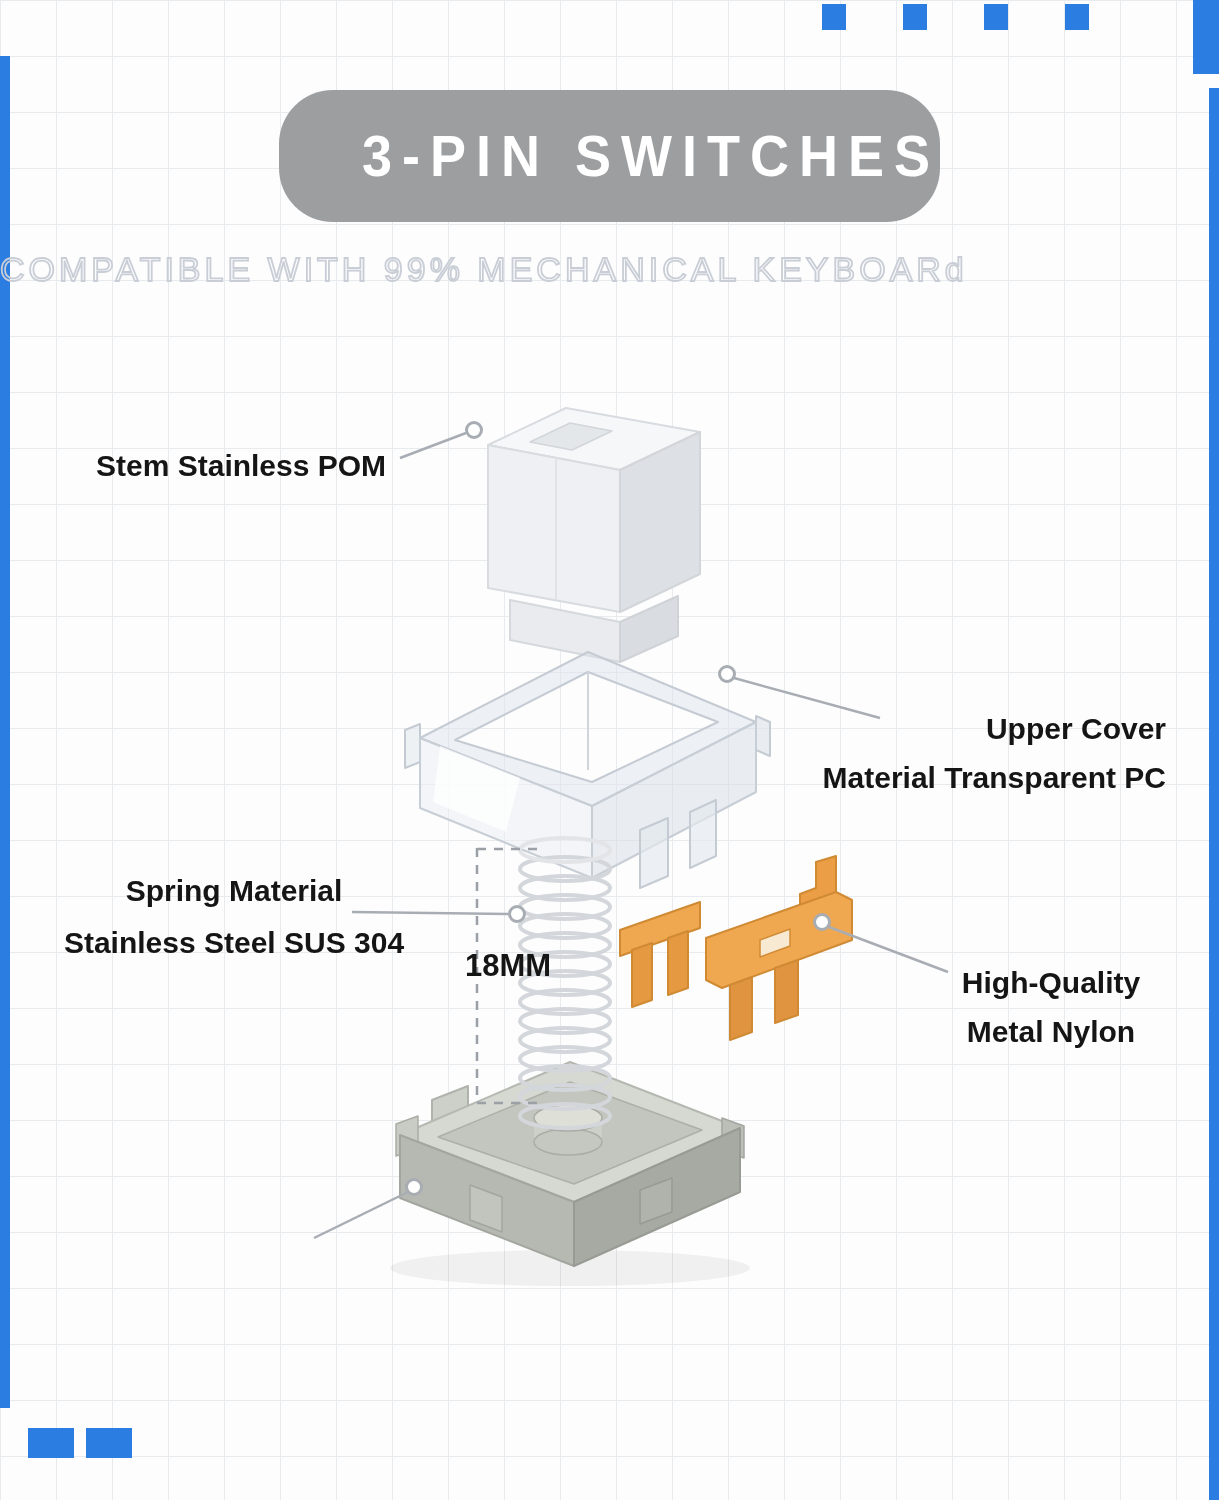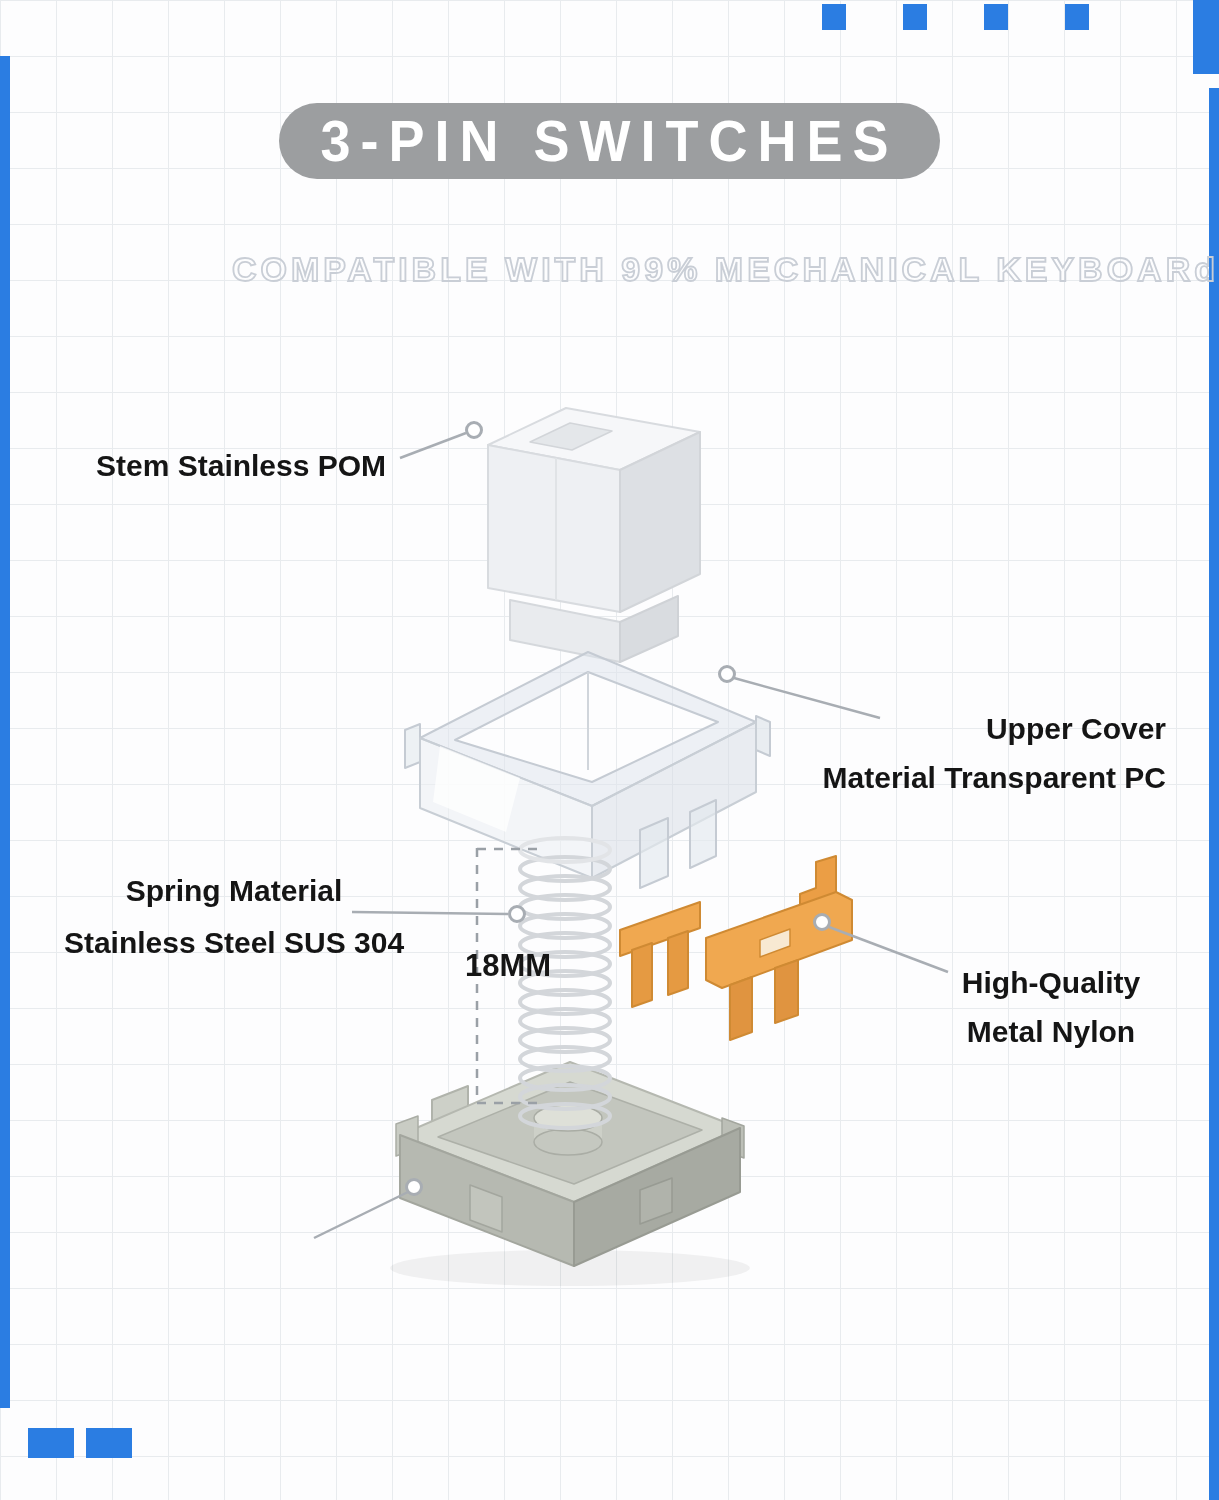--- a/index.html
+++ b/index.html
@@ -7,31 +7,31 @@
     position:relative; width:1219px; height:1500px; overflow:hidden;
     background-color:#fdfdfe;
     background-image:
       linear-gradient(to right, #e8ebee 1px, transparent 1px),
       linear-gradient(to bottom, #e8ebee 1px, transparent 1px);
     background-size:56px 56px;
     font-family:"Liberation Sans", sans-serif;
   }
   .accent { position:absolute; background:#2b7de2; }
   .title-pill {
-    position:absolute; left:279px; top:103px; width:661px; height:76px;
+    position:absolute; left:279px; top:90px; width:661px; height:132px;
     background:#9c9ea0; border-radius:54px;
-    display:flex; align-items:center; justify-content:center;
+    display:flex; align-items:center; justify-content:flex-end;
   }
   .title-text {
     color:#ffffff; font-size:54px; font-weight:bold; letter-spacing:10px;
     white-space:nowrap; transform:scaleY(1.05);
   }
   .subtitle {
-    position:absolute; left:0; right:0; top:250px; text-align:right;
-    font-size:34px; font-weight:bold; letter-spacing:4px; white-space:nowrap;
+    position:absolute; left:0; right:0; top:250px; text-align:left;
+    font-size:34px; font-weight:normal; letter-spacing:4px; white-space:nowrap;
     color:#c9ced6;
   }
   @supports (-webkit-text-stroke: 1px #000) {
     .subtitle { color:transparent; -webkit-text-stroke:1.8px #c9ced6; }
   }
   .art { position:absolute; left:0; top:0; }
   .callout {
     position:absolute; color:#151515; font-weight:bold; font-size:30px;
     line-height:50px; white-space:nowrap;
   }

